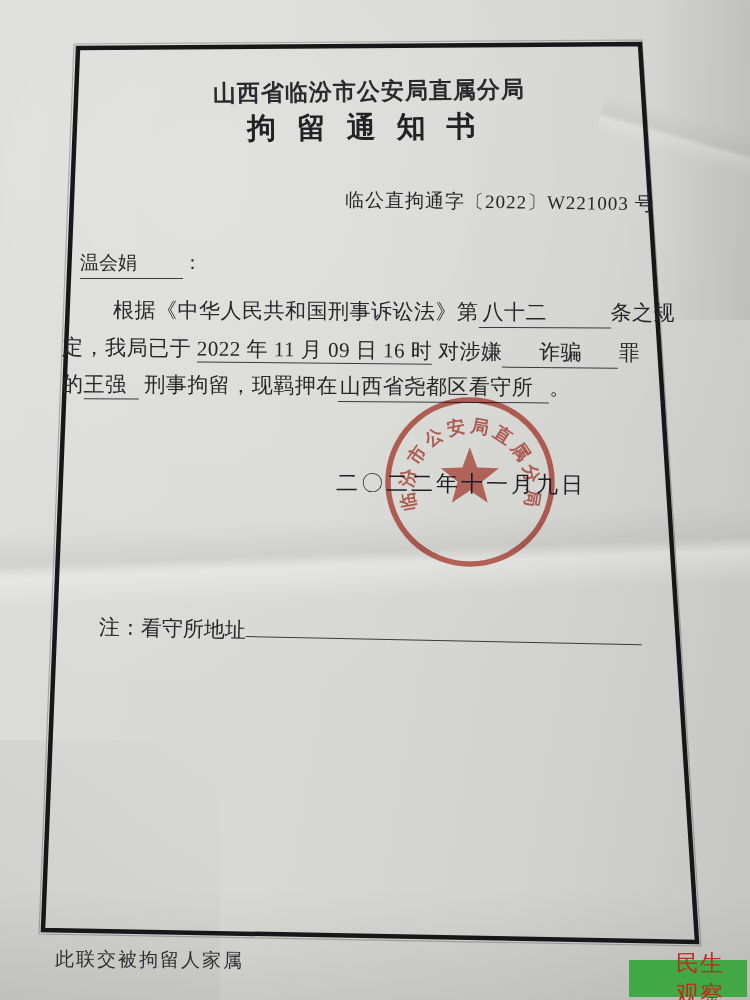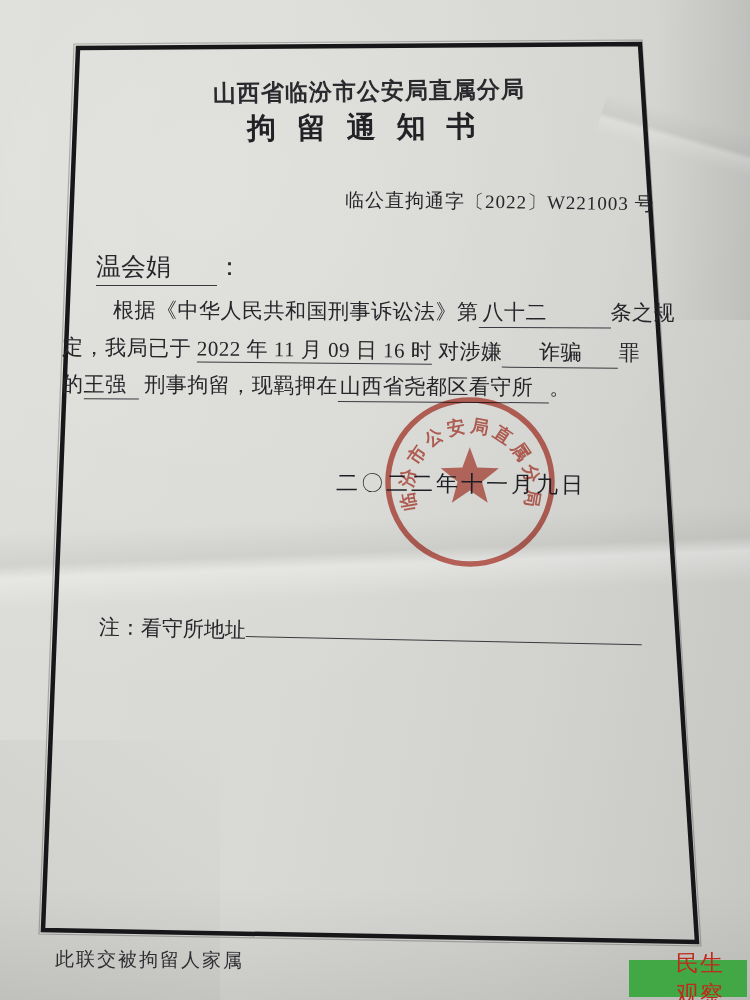--- a/index.html
+++ b/index.html
@@ -32,21 +32,21 @@
   .t { position:absolute; color:#26262a; white-space:nowrap; z-index:3; }
   .heiti { font-family:"Liberation Sans","DejaVu Sans",sans-serif; font-weight:600; }
 
   .title-org { left:169px; top:76px; width:400px; text-align:center;
     font-size:23px; letter-spacing:1px; transform:rotate(-0.8deg); color:#2a2a2e; }
   .title-doc { left:247px; top:108px; font-size:29px; letter-spacing:0.72em;
     transform:rotate(-0.5deg); color:#222226; }
   .doc-number { left:345px; top:187px; font-size:19px; letter-spacing:1px;
     transform:rotate(0.8deg); transform-origin:left center; }
 
-  .recipient { left:96px; top:250px; font-size:25px; }
+  .recipient { left:80px; top:250px; font-size:19px; }
   .recipient .name { display:inline-block; border-bottom:1.6px solid #3a3a40;
     padding:0 46px 2px 0; }
 
   .body-line { font-size:21px; letter-spacing:0.5px; }
   .line1 { left:113px; top:296px; transform:rotate(0.3deg); transform-origin:left center; }
   .line2 { left:62px; top:333px; transform:rotate(0.6deg); transform-origin:left center; }
   .line3 { left:62px; top:370px; transform:rotate(0.4deg); transform-origin:left center; }
   .ul { border-bottom:1.6px solid #3a3a40; padding-bottom:1px; }
   .fill { display:inline-block; border-bottom:1.6px solid #3a3a40; text-align:center;
     padding-bottom:1px; }

